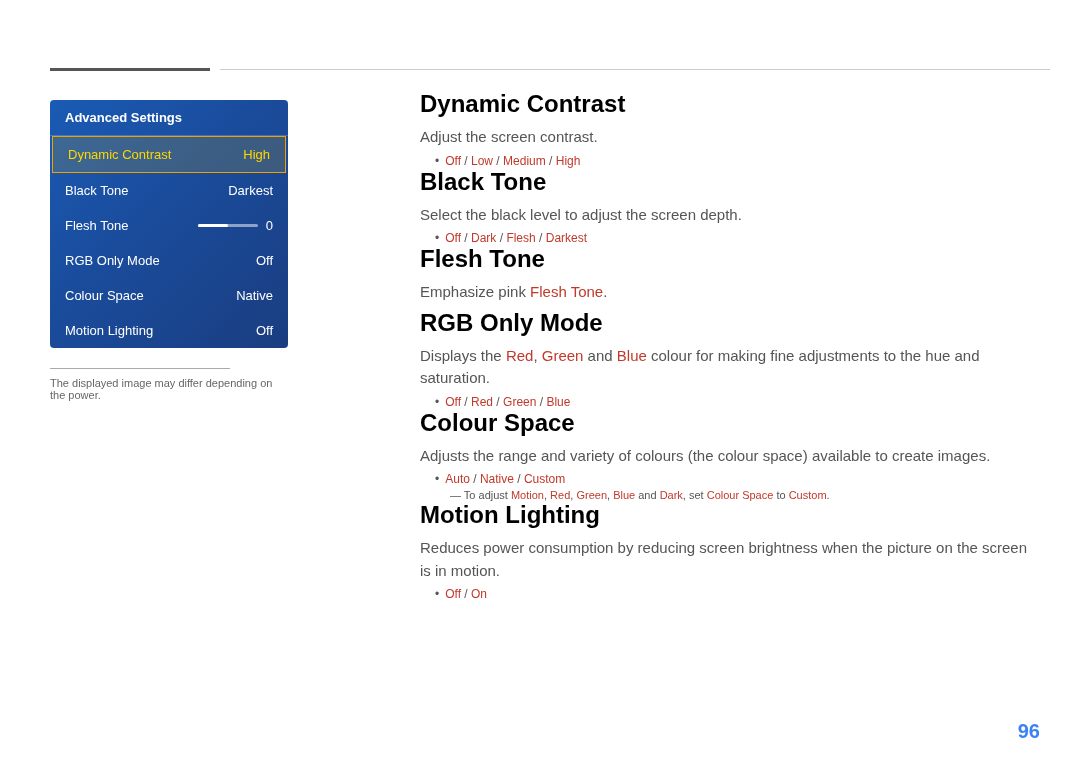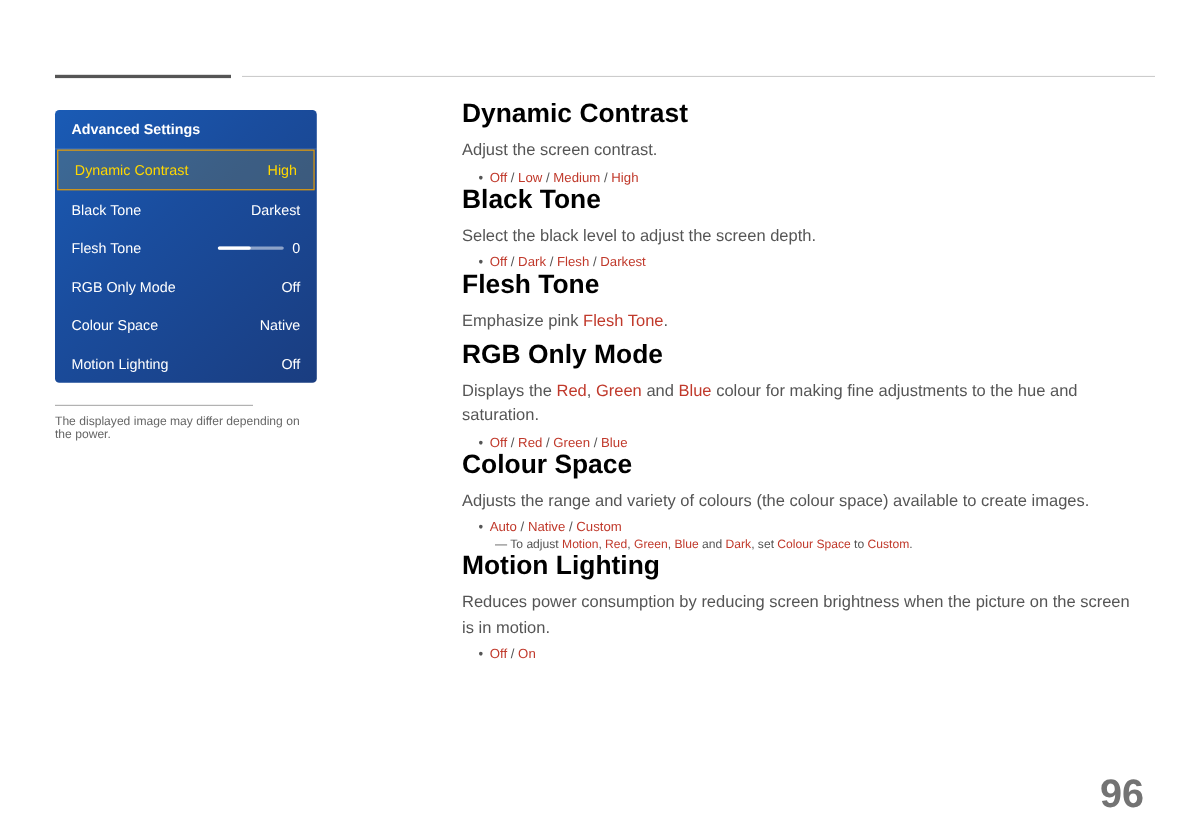--- a/index.html
+++ b/index.html
@@ -179,22 +179,22 @@
       font-size: 11px;
       color: #555;
       margin-left: 30px;
       margin-top: 3px;
     }
 
     .page-number {
       position: absolute;
       bottom: 20px;
       right: 40px;
-      font-size: 36px;
-      color: #737373;
+      font-size: 20px;
+      color: #3b82f6;
       font-weight: bold;
       text-align: center;
     }
 
     .options-line {
       display: inline;
     }
   </style>
 </head>
 <body>

